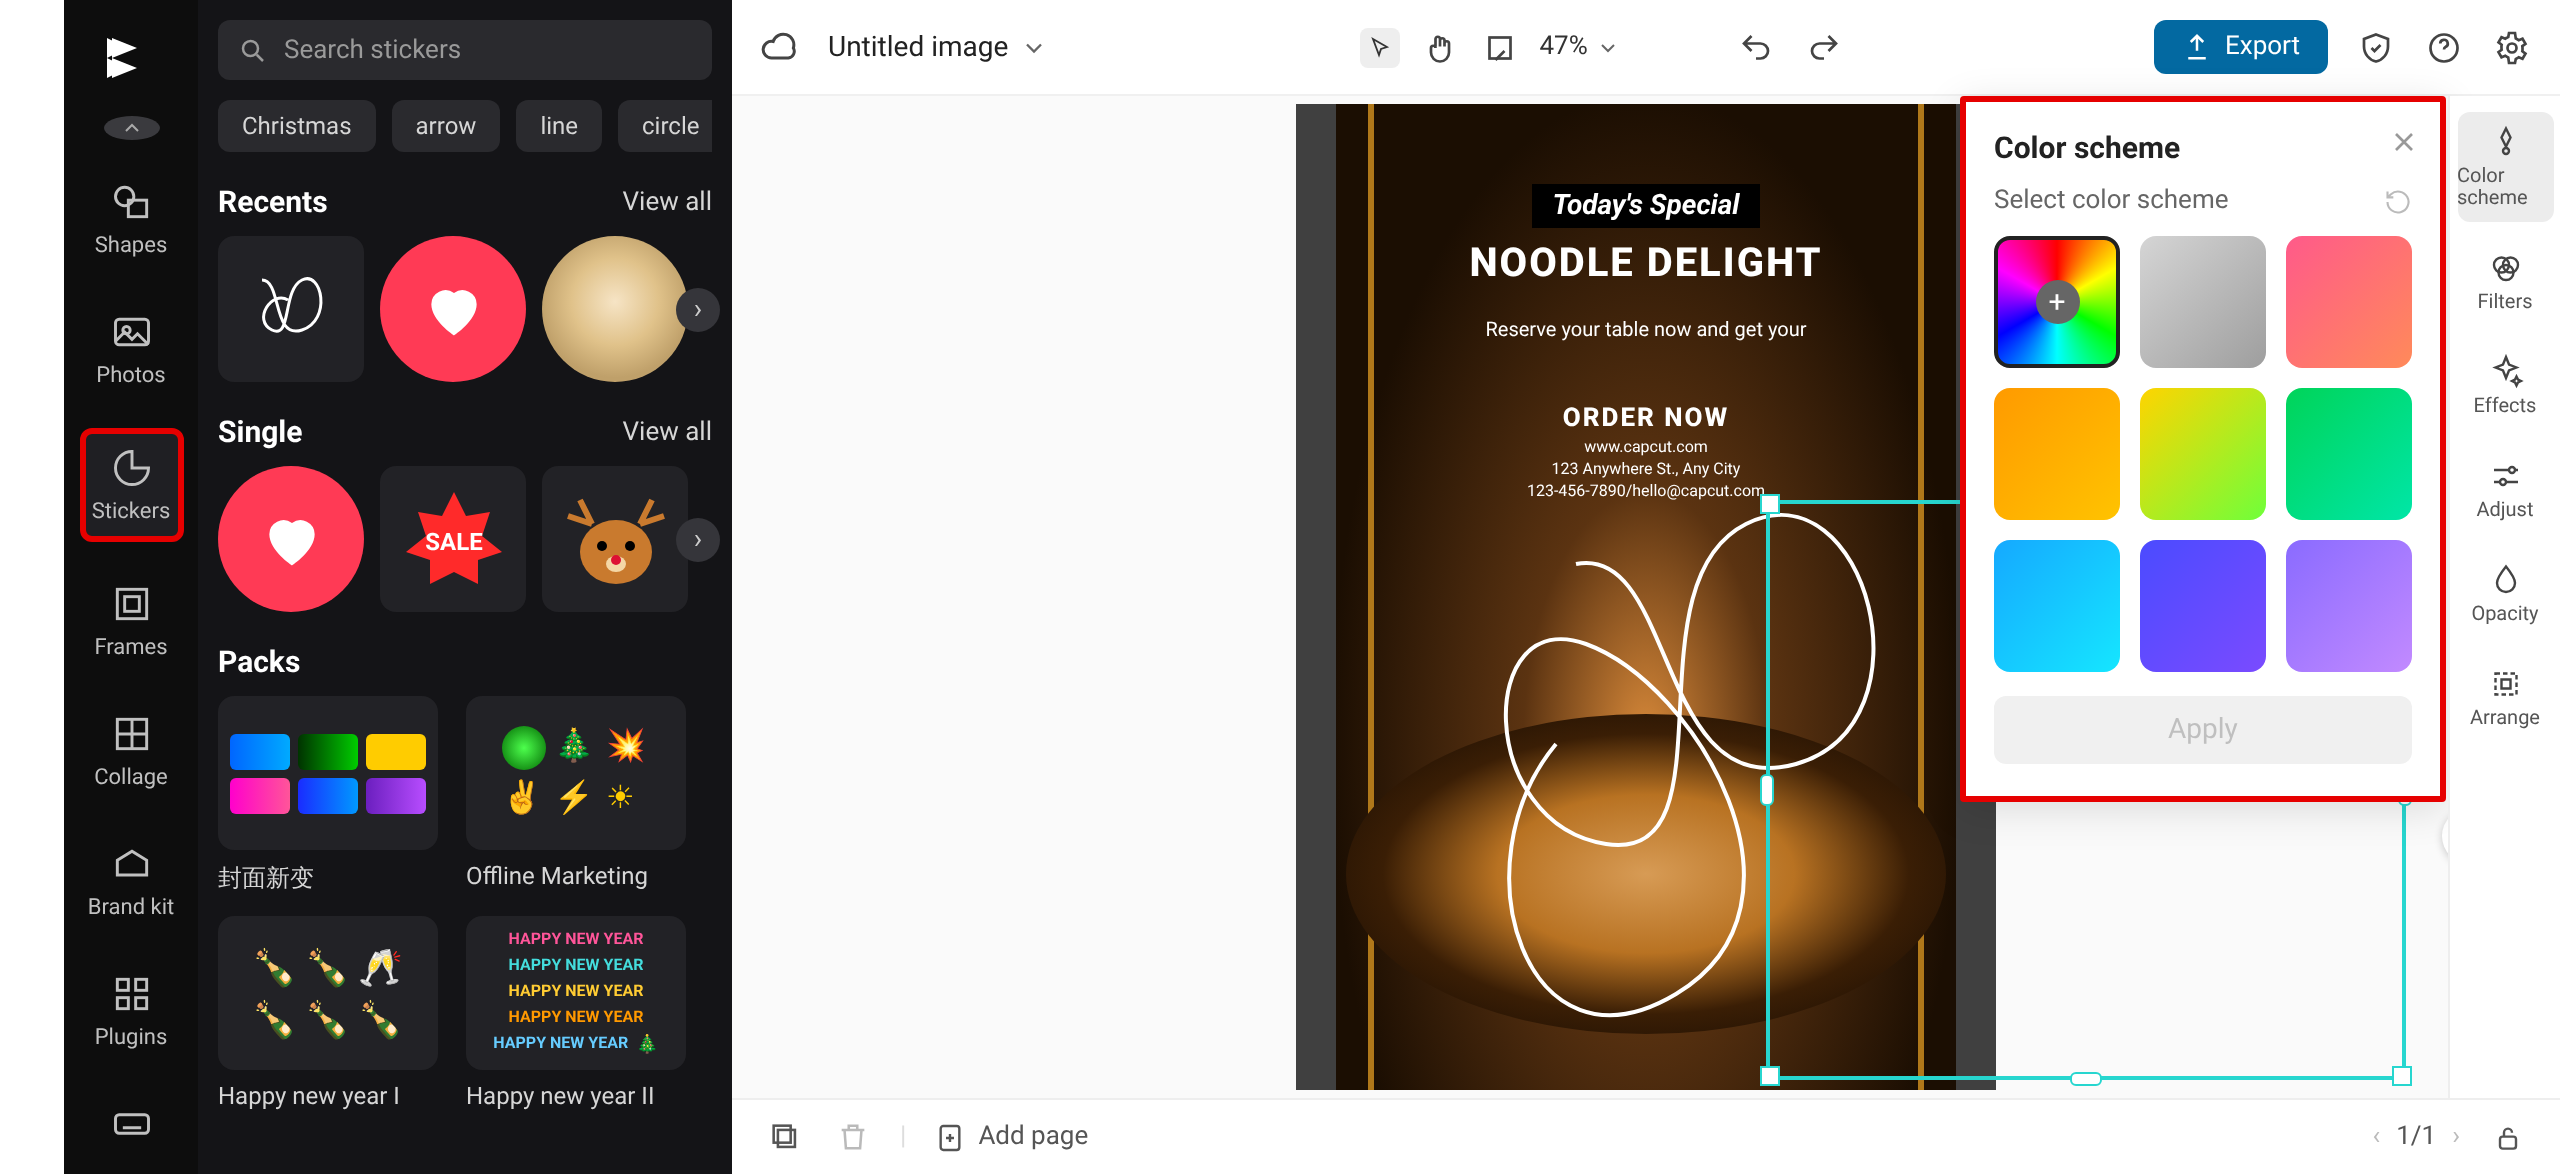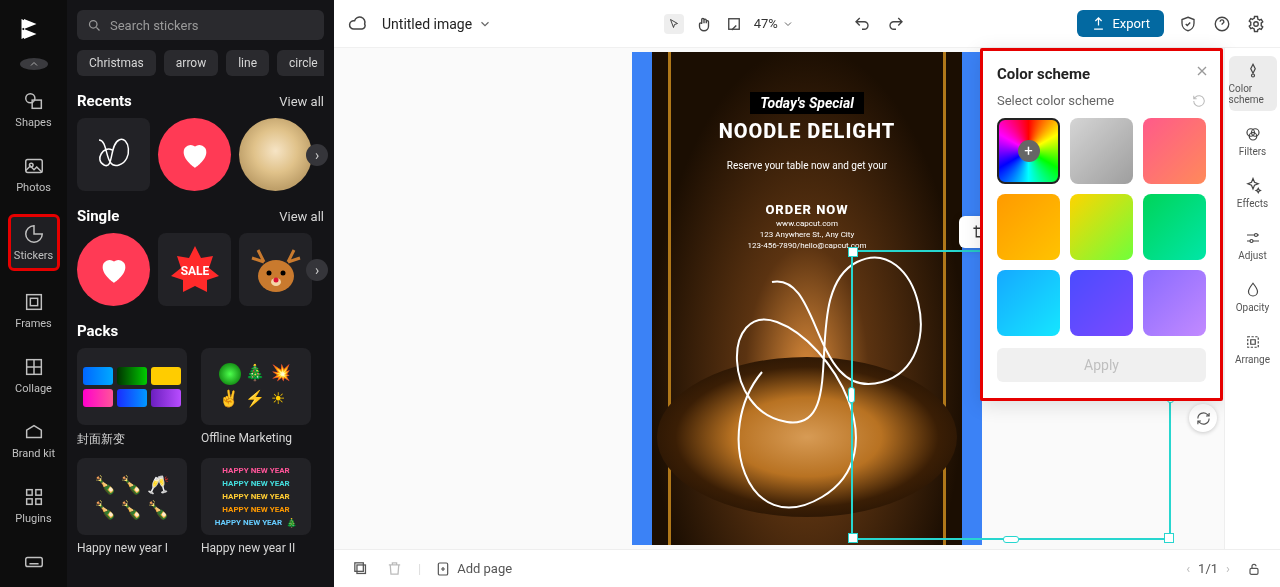--- a/index.html
+++ b/index.html
@@ -1,19 +1,19 @@
 <!DOCTYPE html>
 <html><head>
 <meta charset="utf-8">
 <style>
 * { box-sizing: border-box; margin:0; padding:0; font-family: -apple-system, BlinkMacSystemFont, "Segoe UI", Roboto, sans-serif; }
 body { width:1280px; height:587px; overflow:hidden; background:#fff; display:flex; }
 
 
-.rail { width:67px; background:#0d0d0d; display:flex; flex-direction:column; align-items:center; padding-top:14px; gap:14px; }
+.rail { width:67px; background:#0d0d0d; display:flex; flex-direction:column; align-items:center; padding-top:14px; gap:14px;margin-left:32px; }
 .logo { width:30px; height:30px; display:flex; align-items:center; justify-content:center; color:#fff; font-weight:700;}
 .rail-item { width:52px; display:flex; flex-direction:column; align-items:center; gap:4px; color:#c0c0c0; font-size:11px; cursor:pointer; padding:6px 0;}
 .rail-item.active { background:#1f1f23; border-radius:6px; border:3px solid #e60000;}
 .rail-ico { width:22px; height:22px; display:flex; align-items:center; justify-content:center; }
 .rail-ico svg{width:22px;height:22px;stroke:#c0c0c0;fill:none;stroke-width:1.6;}
 .recent-circle{width:28px;height:28px;border-radius:50%;background:#3a3a3e;display:flex;align-items:center;justify-content:center;color:#888;font-size:11px;}
 
 
 .panel { width:267px; background:#141417; display:flex; flex-direction:column; padding:10px 10px; overflow:hidden;}
 .search { background:#2a2a2e; border-radius:6px; height:30px; display:flex; align-items:center; padding:0 10px; color:#9a9a9a; font-size:13px; gap:8px;}
@@ -31,21 +31,21 @@
 
 
 .main{flex:1;display:flex;flex-direction:column;border-radius:21px;}
 .topbar{height:48px;display:flex;align-items:center;padding:0 14px;gap:14px;border-bottom:1px solid #f0f0f0;}
 .topbar .title{font-size:14px;color:#222;display:flex;align-items:center;gap:6px;}
 .tb-ico{width:20px;height:20px;display:flex;align-items:center;justify-content:center;color:#444;}
 .tb-group{display:flex;align-items:center;gap:10px;}
 .sp{flex:1;}
 .export-btn{background:#0369a1;color:#fff;border-radius:6px;padding:6px 14px;font-size:13px;display:flex;align-items:center;gap:6px;}
 .canvas-wrap{flex:1;background:#fafafa;position:relative;display:flex;justify-content:center;}
-.artboard{margin-top:4px;width:350px;height:493px;background:#3b82f6;position:relative;overflow:hidden;}
+.artboard{margin-top:4px;width:350px;height:493px;background:#404040;position:relative;overflow:hidden;}
 .artb-inner{position:absolute;left:20px;right:20px;top:0;bottom:0;background:radial-gradient(ellipse at center 65%, #d98a3a 0%, #5b3311 28%, #1b0e02 72%);}
 .stripe-l{position:absolute;left:36px;top:0;width:3px;height:100%;background:#b0781a;}
 .stripe-r{position:absolute;right:36px;top:0;width:3px;height:100%;background:#b0781a;}
 .hero{position:absolute;left:0;right:0;top:40px;text-align:center;color:#fff;}
 .hero .todays{background:#000;display:inline-block;padding:3px 10px;font-style:italic;font-weight:700;font-size:14px;}
 .hero .noodle{margin-top:5px;font-weight:800;font-size:20px;letter-spacing:1px;text-align:center;}
 .hero .reserve{margin-top:16px;font-size:10px;line-height:1.3;}
 .hero .order{margin-top:30px;font-weight:800;font-size:13px;letter-spacing:1px;}
 .hero .www{font-size:8px;margin-top:2px;}
 .plate{position:absolute;left:50%;bottom:28px;transform:translateX(-50%);width:300px;height:160px;border-radius:50%;background:radial-gradient(ellipse at center, #d79b55 0%, #b87222 35%, #3a1e05 62%, #0c0602 100%);}

